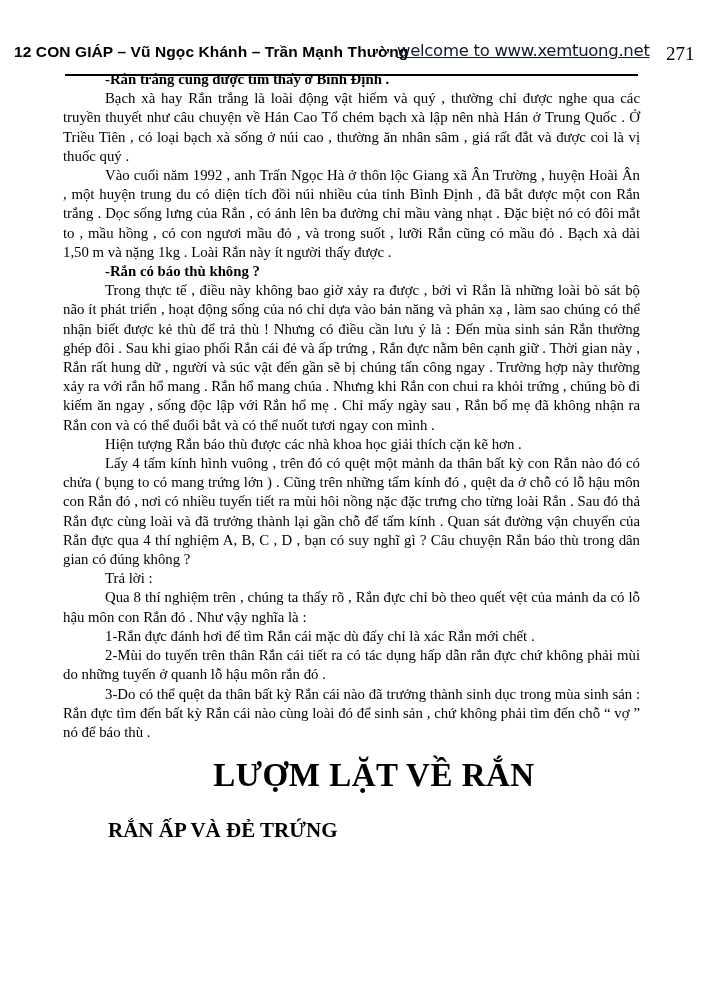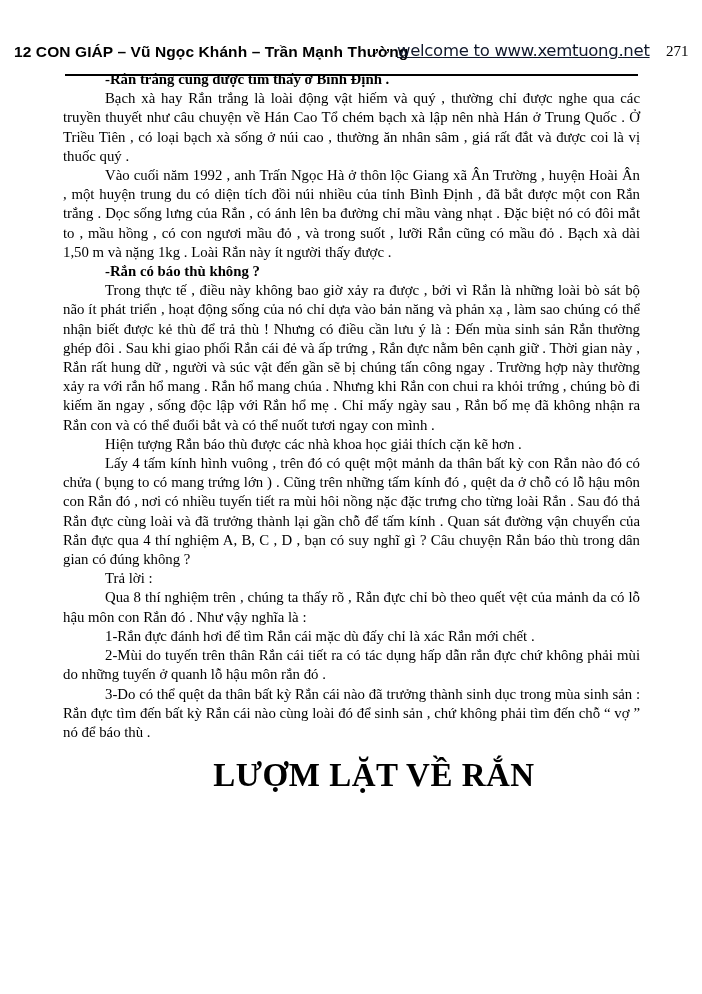--- a/index.html
+++ b/index.html
@@ -30,21 +30,21 @@
     font-size: 16.5px;
     text-decoration: underline;
     white-space: nowrap;
     letter-spacing: -0.3px;
     color: #0f172a;
   }
   .page-number {
     position: absolute;
     left: 666px;
     top: 43px;
-    font-size: 15px;
+    font-size: 19px;
     font-family: "Liberation Serif", "DejaVu Serif", serif;
   }
   .header-rule {
     position: absolute;
     top: 74px;
     left: 65px;
     width: 573px;
     height: 2px;
     background: #000000;
   }
@@ -107,14 +107,15 @@
       <p>Lấy 4 tấm kính hình vuông , trên đó có quệt một mảnh da thân bất kỳ con Rắn nào đó có chửa ( bụng to có mang trứng lớn ) . Cũng trên những tấm kính đó , quệt da ở chỗ có lỗ hậu môn con Rắn đó , nơi có nhiều tuyến tiết ra mùi hôi nồng nặc đặc trưng cho từng loài Rắn . Sau đó thả Rắn đực cùng loài và đã trưởng thành lại gần chỗ để tấm kính . Quan sát đường vận chuyển của Rắn đực qua 4 thí nghiệm A, B, C , D , bạn có suy nghĩ gì ? Câu chuyện Rắn báo thù trong dân gian có đúng không ?</p>
       <p>Trả lời :</p>
       <p>Qua 8 thí nghiệm trên , chúng ta thấy rõ , Rắn đực chỉ bò theo quết vệt của mảnh da có lỗ hậu môn con Rắn đó . Như vậy nghĩa là :</p>
       <p>1-Rắn đực đánh hơi để tìm Rắn cái mặc dù đấy chỉ là xác Rắn mới chết .</p>
       <p>2-Mùi do tuyến trên thân Rắn cái tiết ra có tác dụng hấp dẫn rắn đực chứ không phải mùi do những tuyến ở quanh lỗ hậu môn rắn đó .</p>
       <p>3-Do có thể quệt da thân bất kỳ Rắn cái nào đã trưởng thành sinh dục trong mùa sinh sản : Rắn đực tìm đến bất kỳ Rắn cái nào cùng loài đó để sinh sản  , chứ không phải tìm đến chỗ “ vợ ” nó để báo thù .</p>
     </div>
 
   <h1 class="section-heading">LƯỢM LẶT VỀ RẮN</h1>
 
+  <h2 class="subsection-heading">RẮN ẤP VÀ ĐẺ TRỨNG</h2>
 
 </div>
 
 </body></html>

